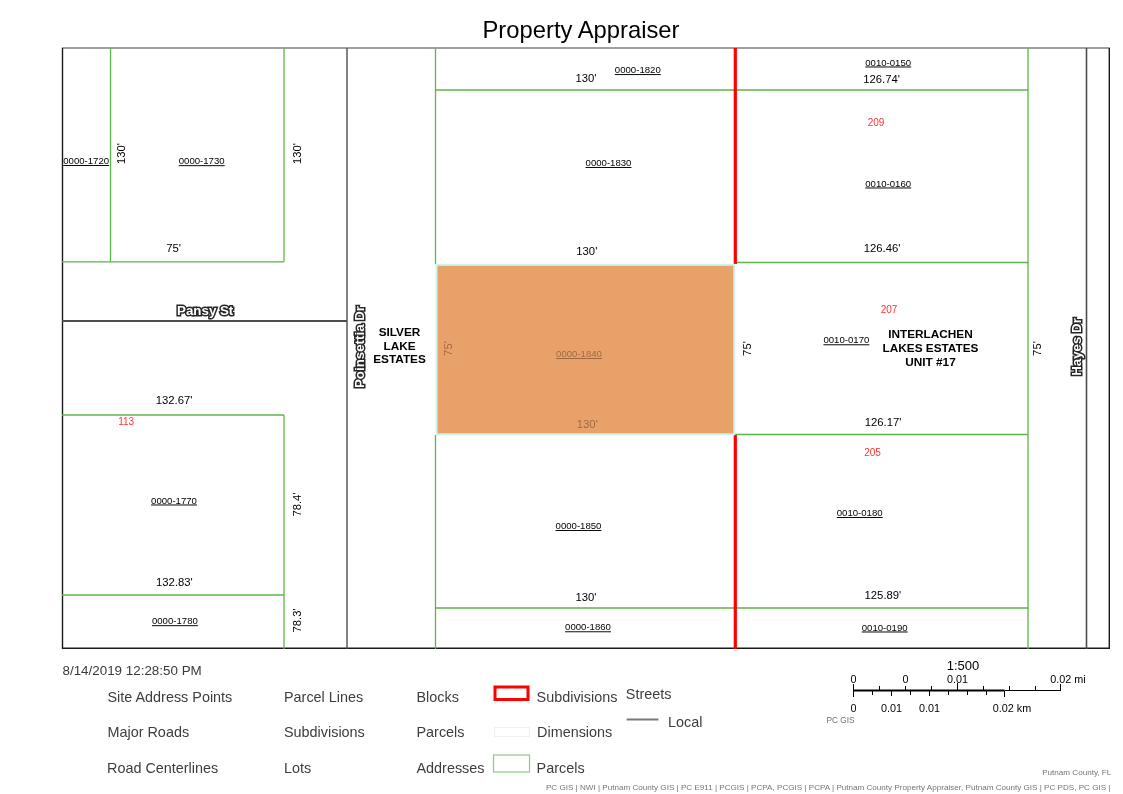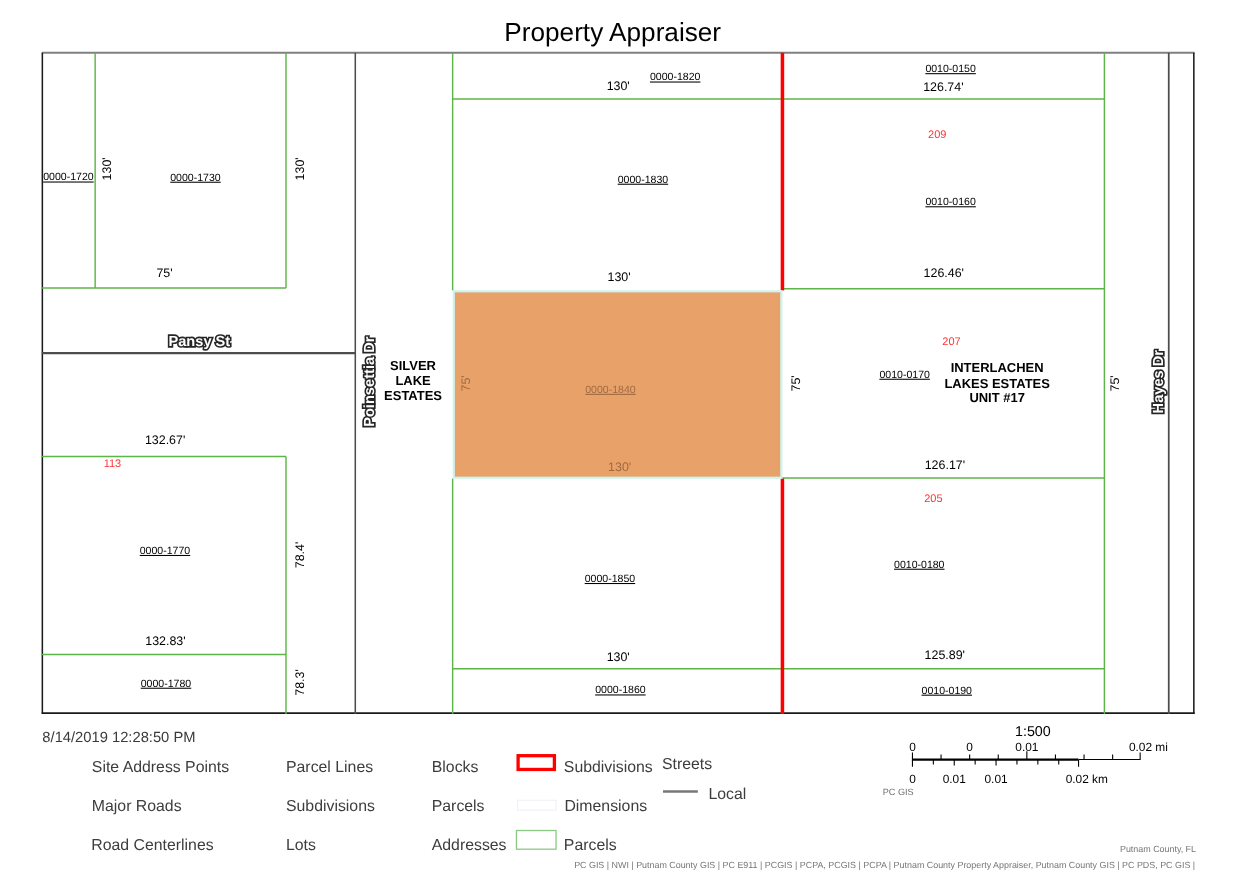--- a/index.html
+++ b/index.html
@@ -1,16 +1,16 @@
 <!DOCTYPE html>
 <html><head>
 <meta charset="utf-8">
 <style>
 html,body{margin:0;padding:0;background:#ffffff;}
-#page{position:relative;width:1068px;height:794px;font-family:"Liberation Sans",sans-serif;}
+#page{position:relative;width:1068px;height:794px;font-family:"Liberation Sans",sans-serif;margin-left:24px;}
 svg{position:absolute;top:0;left:0;}
 text{font-family:"Liberation Sans",sans-serif;}
 </style>
 </head>
 <body>
 <div id="page">
 <svg width="1123" height="794" viewBox="0 0 1123 794">
 
 <rect x="0" y="0" width="1123" height="794" fill="#ffffff"></rect>
 

